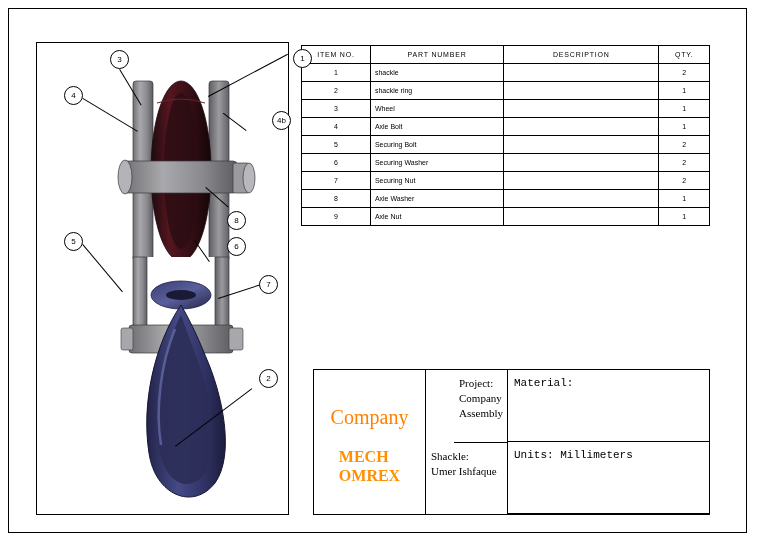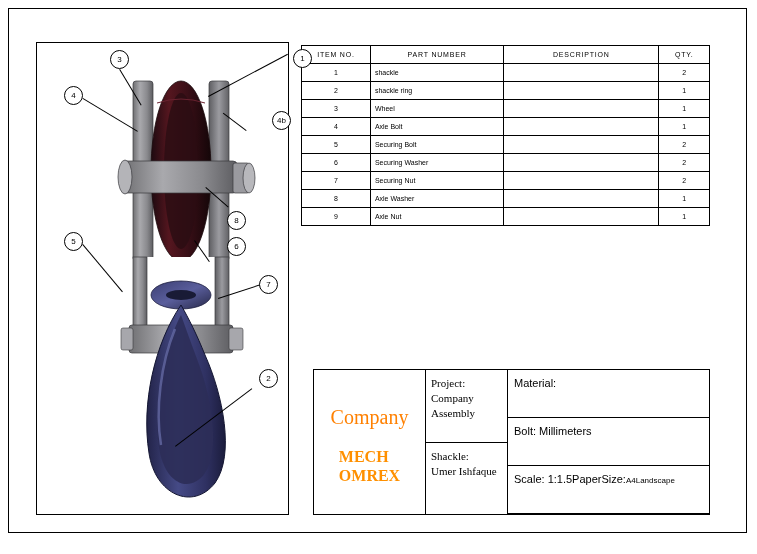--- a/index.html
+++ b/index.html
@@ -136,30 +136,30 @@
     flex-direction: column;
   }
   .tb-mid .cell {
     flex: 1;
     padding: 6px 5px 0 5px;
     font-family: "Liberation Serif", serif;
     font-size: 11px;
     color: #000000;
     line-height: 15px;
   }
-  .tb-mid .cell.top { border-bottom: 1px solid #000000; }
+  .tb-mid .cell.top { border-bottom: 1px solid #000000; margin-left: 28px; }
   .tb-right {
     flex: 1;
     display: flex;
     flex-direction: column;
   }
   .tb-right .cell {
     flex: 1;
     padding: 7px 6px 4px 6px;
-    font-family: Liberation Sans, sans-serif;
+    font-family: Liberation Mono, monospace;
     font-size: 11px;
     color: #000000;
     box-sizing: border-box;
   }
   .tb-right .r1 { border-bottom: 1px solid #000000; }
   .tb-right .r2 { border-bottom: 1px solid #000000; }
   .tb-right .r3 { border-bottom: 1px solid #000000; position: relative; }
   .scale-line { display: flex; align-items: baseline; }
   .scale-line .lbl { white-space: pre; }
   .papersize-val { font-size: 8px; }
@@ -347,23 +347,16 @@
         <span>Company Assembly</span>
       </div>
       <div class="cell">
         <span>Shackle:</span><br>
         <span>Umer Ishfaque</span>
       </div>
     </div>
 
     <div class="tb-right">
       <div class="cell r1">Material:</div>
-      <div class="cell r2">Bolt: Millimeters</div>
-      <div class="cell r3">
-        <span class="scale-line">
-          <span class="lbl">Scale: 1:1.5</span>
-          <span class="lbl">PaperSize:</span>
-          <span class="papersize-val">A4Landscape</span>
-        </span>
-      </div>
+      <div class="cell r2">Units: Millimeters</div>
     </div>
   </div>
 </div>
 
 </body></html>

